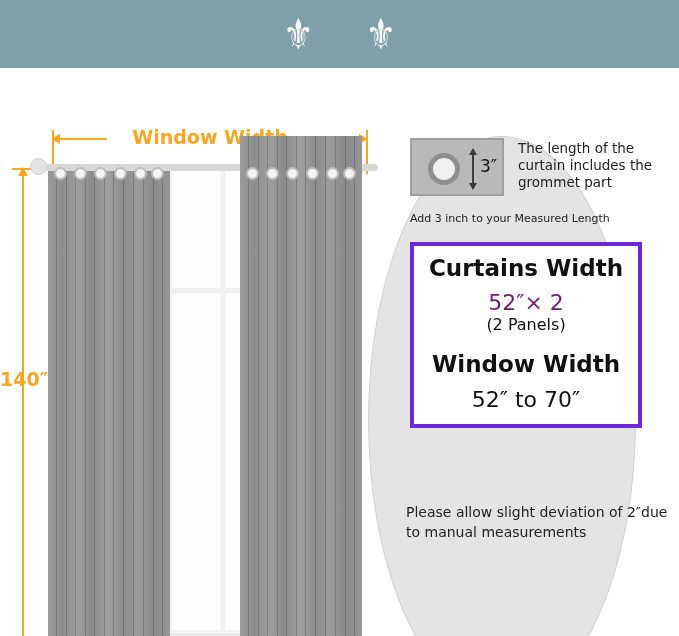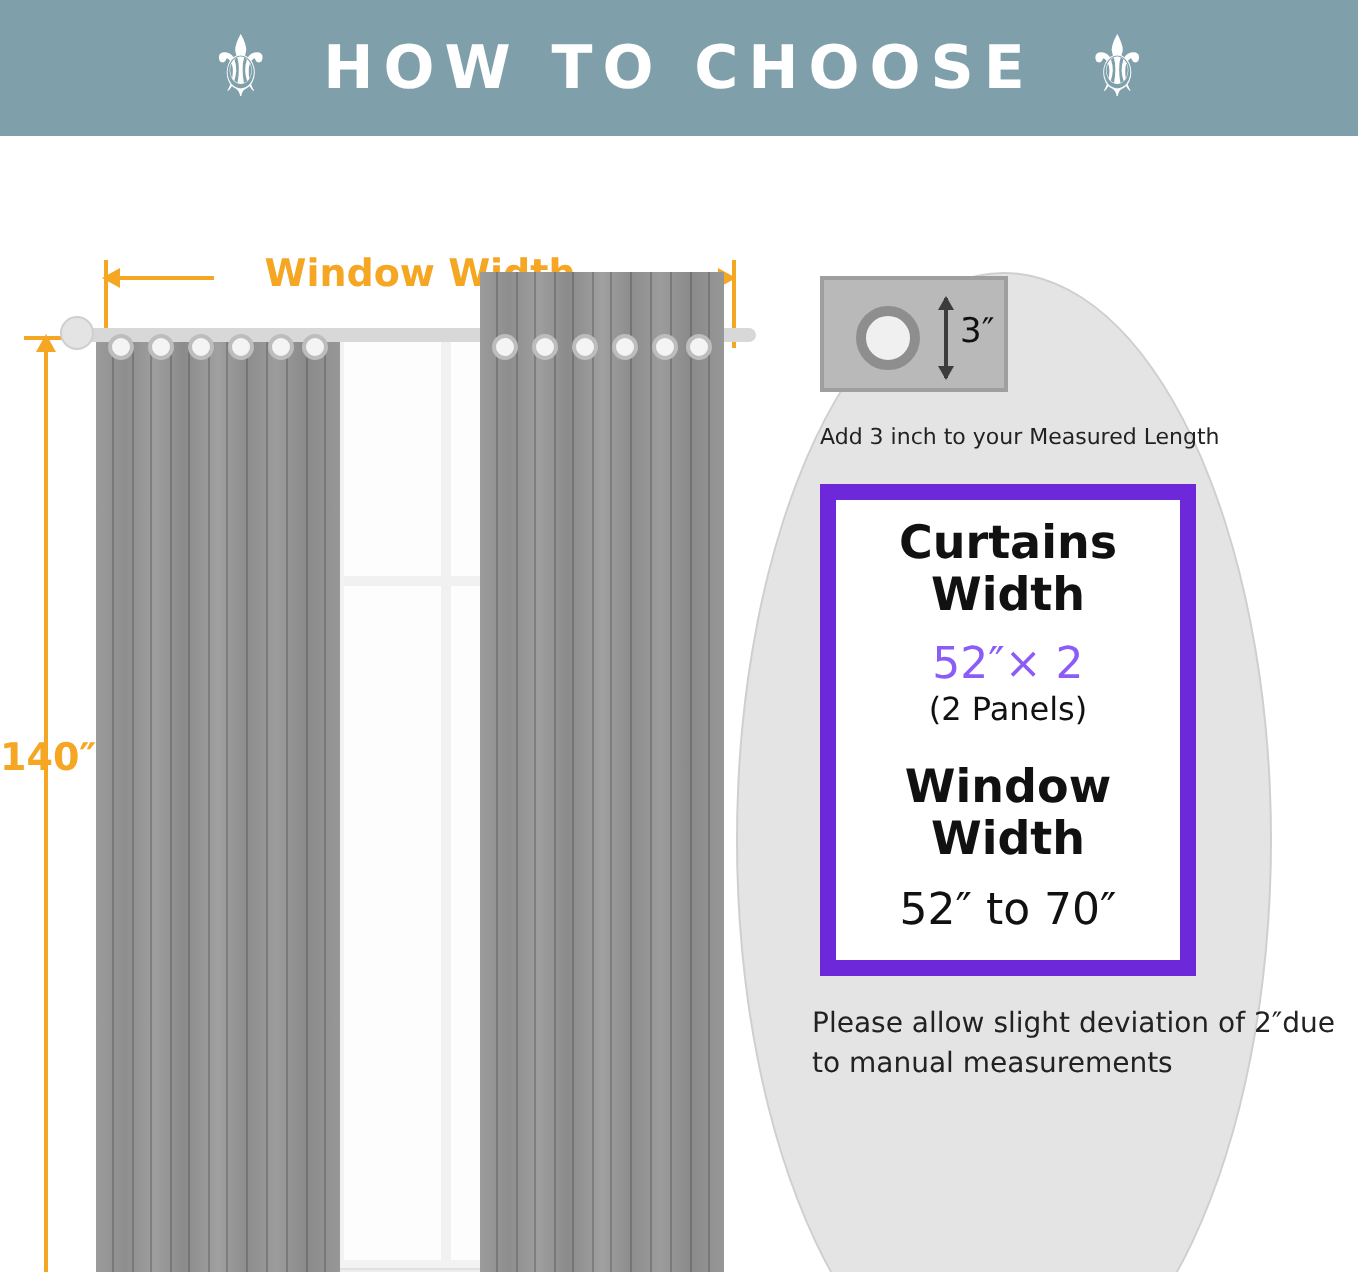--- a/index.html
+++ b/index.html
@@ -155,31 +155,31 @@
   .note-right{
     position:absolute;left:114px;top:72px;width:152px;
     font-size:13.5px;line-height:17px;color:#222;
   }
   .add-line{
     position:absolute;left:6px;top:144px;width:262px;
     font-size:11px;color:#222;
   }
 
   .card{
-    position:absolute;left:6px;top:174px;width:188px;
-    border:8px solid #6d28d9;background:#ffffff;box-sizing:border-box;
+    position:absolute;left:6px;top:174px;width:232px;
+    border:4px solid #6d28d9;background:#ffffff;box-sizing:border-box;
   }
   .card-row{
     text-align:center;padding:6px 4px;
   }
   .card-title{
     font-size:23px;font-weight:bold;color:#111;padding-top:9px;
   }
   .card-value{
-    font-size:22px;color:#8b5cf6;padding-top:3px;
+    font-size:22px;color:#701a75;padding-top:3px;
   }
   .card-sub{
     font-size:16px;color:#111;padding-bottom:8px;
   }
   .card-banner{
     background:#7fa0ab;color:#fff;font-weight:bold;font-size:19px;
     letter-spacing:1.5px;text-align:center;padding:4px 0;
   }
   .card-range{
     font-size:22px;color:#111;padding:4px 0 12px 0;text-align:center;
@@ -188,21 +188,20 @@
   .disclaimer{
     position:absolute;left:2px;top:434px;width:268px;
     font-size:14px;line-height:20px;color:#222;
   }
 </style>
 </head>
 <body>
 
 <div class="banner">
   <span class="fleur">⚜</span>
-  <span class="banner-title">HOW TO CHOOSE</span>
   <span class="fleur">⚜</span>
 </div>
 
 <div class="illus">
 
   <div class="label-width">Window Width</div>
   <div class="tick t1"></div>
   <div class="tick t2"></div>
   <div class="arrow-h a1"></div>
   <div class="arrow-h a2"></div>
@@ -272,20 +271,21 @@
 </div>
 
 <div class="right">
 
   <div class="grommet-box">
     <div class="ring"></div>
     <div class="gm-arrow"></div>
     <div class="gm-label">3″</div>
   </div>
 
+  <div class="note-right">The length of the curtain includes the grommet part</div>
   <div class="add-line">Add 3 inch to your Measured Length</div>
 
   <div class="card">
     <div class="card-row card-title">Curtains Width</div>
     <div class="card-value" style="text-align:center">52″× 2</div>
     <div class="card-sub" style="text-align:center">(2 Panels)</div>
     <div class="card-row card-title">Window Width</div>
     <div class="card-range">52″ to 70″</div>
   </div>
 

